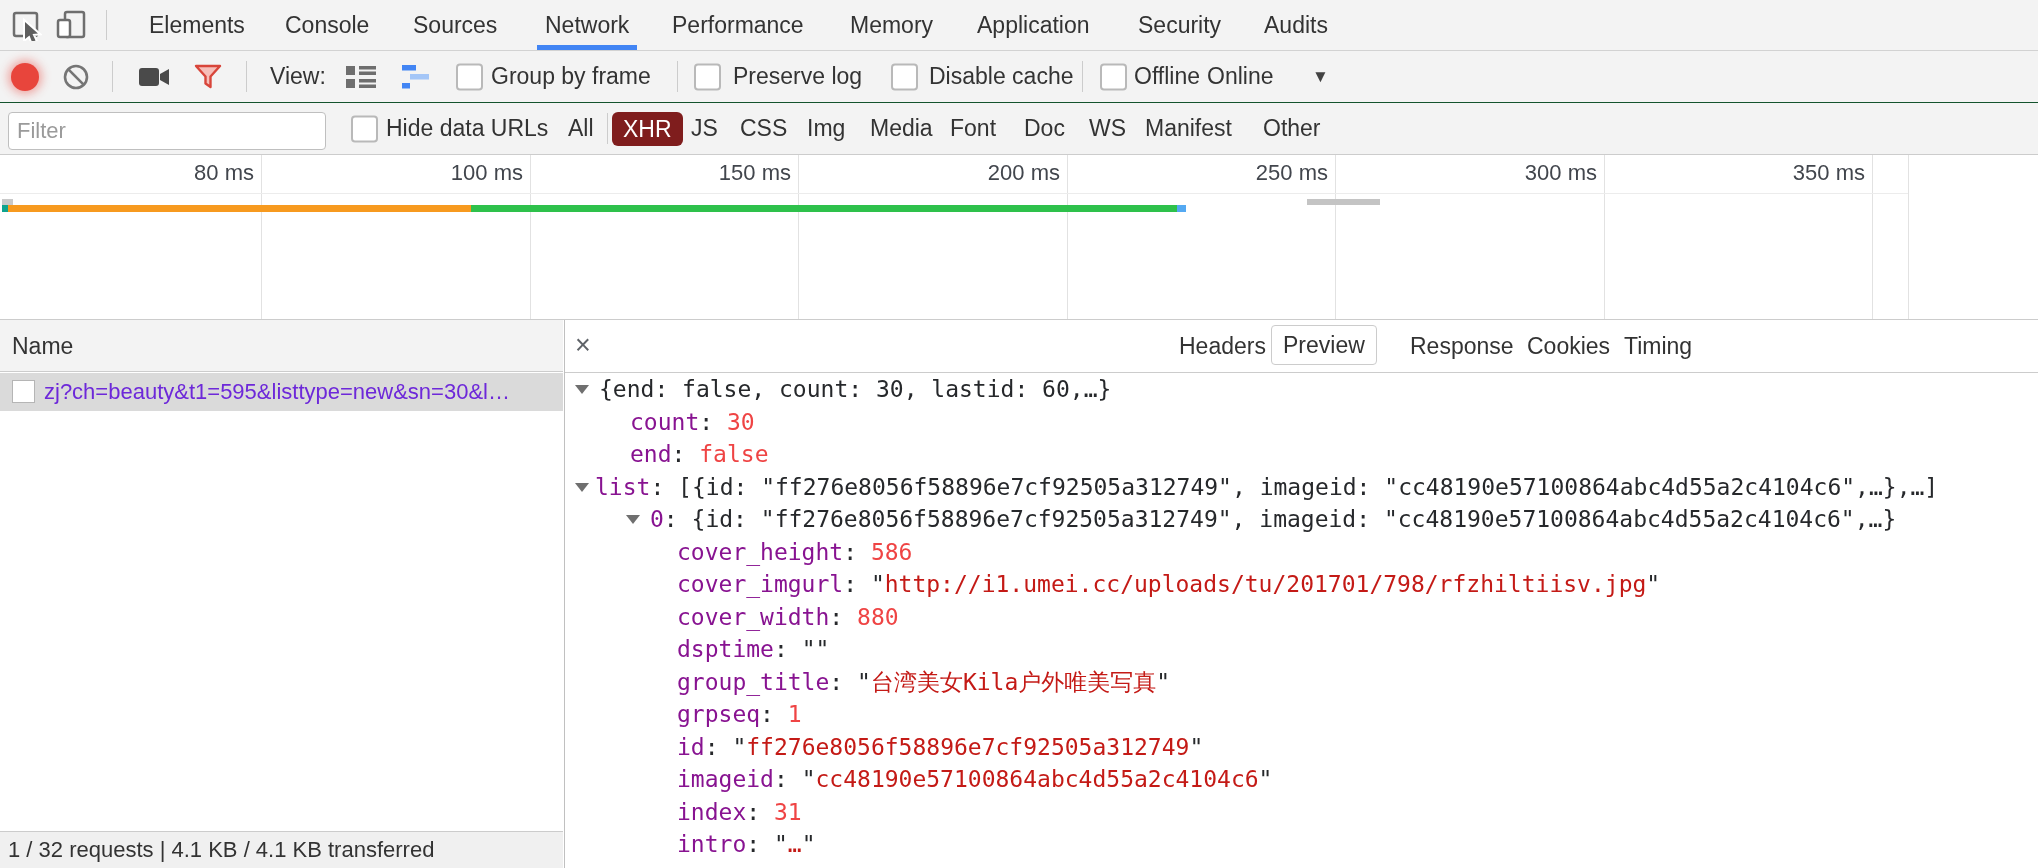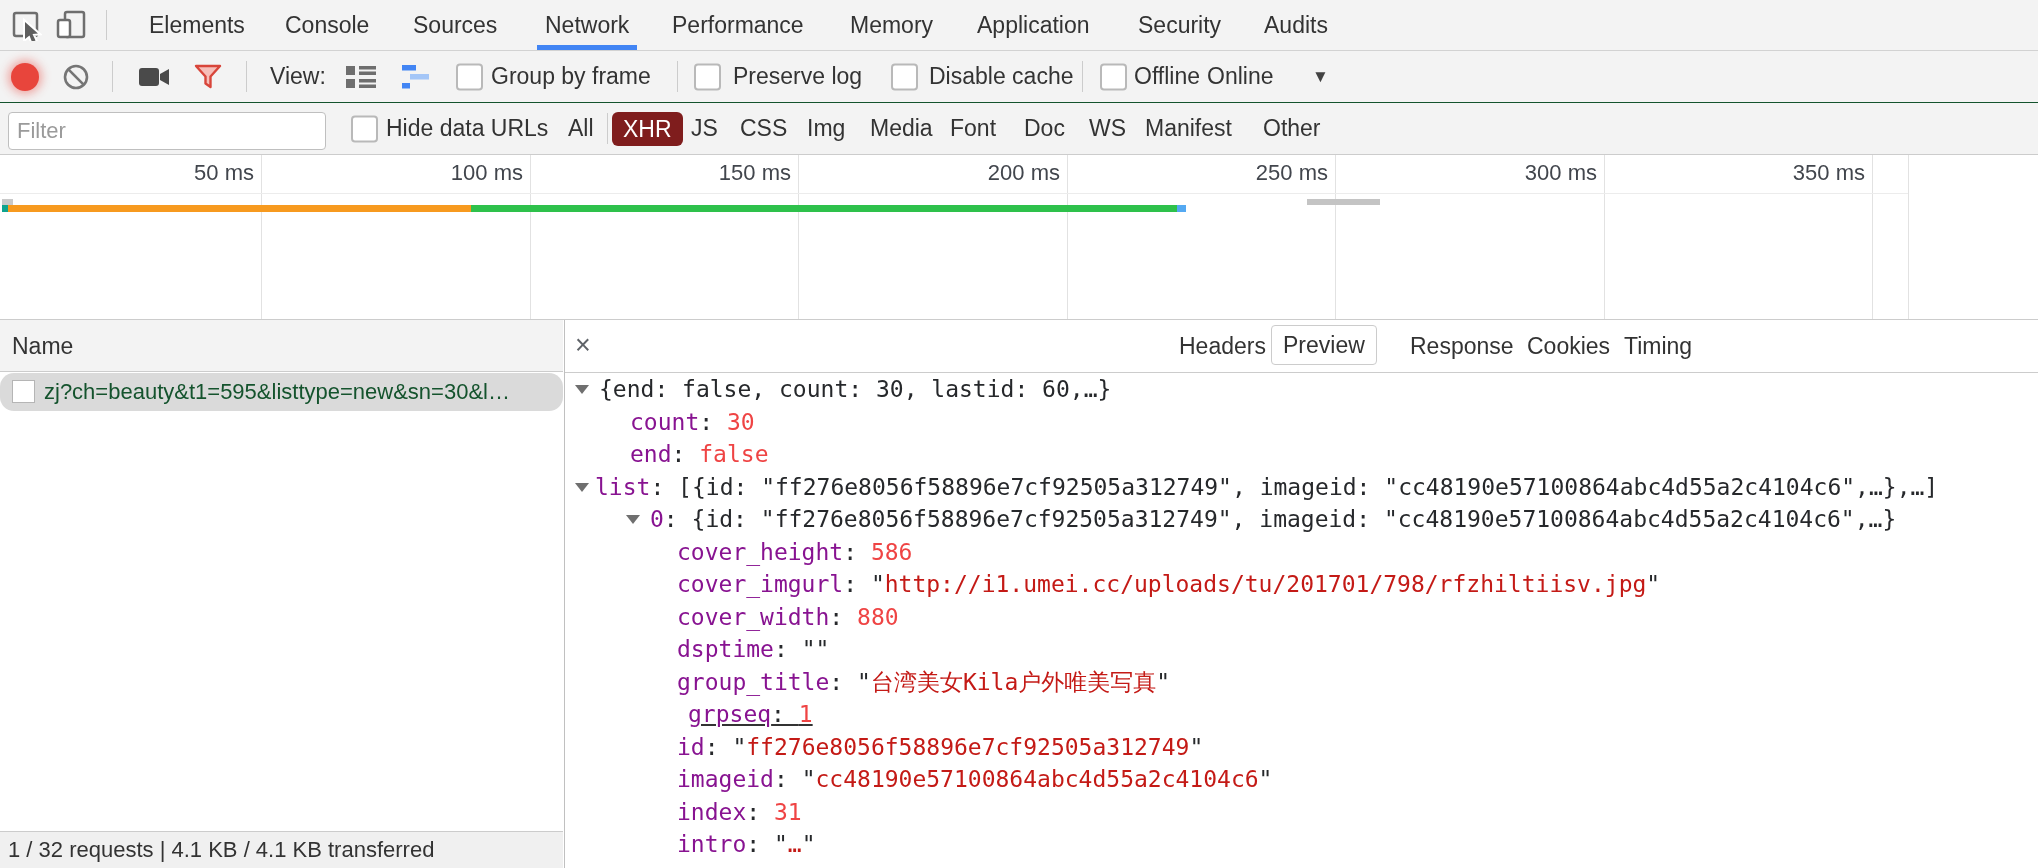--- a/index.html
+++ b/index.html
@@ -25,21 +25,21 @@
   .ftype.active{top:9px;height:34px;line-height:34px;background:#7f1d1d;color:#fff;border-radius:6px;padding:0 11px;}
   .overview{position:absolute;top:155px;left:0;right:0;height:164px;background:#fff;border-bottom:1px solid #ccc;}
   .gridline{position:absolute;top:0;bottom:0;width:1px;background:#e2e2e2;}
   .tick-label{position:absolute;top:5px;font-size:22px;color:#42464d;transform:translateX(-100%);}
   .labels-divider{position:absolute;top:38px;left:0;width:1908px;height:1px;background:#ececec;}
   .ov-bar{position:absolute;}
   .left-pane{position:absolute;top:320px;left:0;width:563px;bottom:0;background:#fff;}
   .col-header{position:absolute;top:0;left:0;right:0;height:52px;background:#f3f3f3;border-bottom:1px solid #ccc;
     font-size:23px;line-height:52px;padding-left:12px;box-sizing:border-box;color:#333;}
   .req-row{position:absolute;top:53px;left:0;right:0;height:38px;background:#dadada;font-size:22px;line-height:38px;
-    color:#14532d;white-space:nowrap;overflow:hidden;border-radius:14px;}
+    color:#6d28d9;white-space:nowrap;overflow:hidden;}
   .req-icon{position:absolute;left:12px;top:7px;width:21px;height:21px;background:#fff;border:1px solid #b5b5b5;}
   .req-name{position:absolute;left:44px;top:0;}
   .status-bar{position:absolute;left:0;right:0;bottom:0;height:36px;background:#f0f0f0;border-top:1px solid #ccc;
     font-size:22px;line-height:36px;padding-left:8px;color:#333;white-space:nowrap;}
   .right-pane{position:absolute;top:320px;left:564px;right:0;bottom:0;background:#fff;border-left:1px solid #c0c0c0;}
   .detail-tabbar{position:absolute;top:0;left:0;right:0;height:52px;background:#fff;border-bottom:1px solid #ccc;}
   .detail-close{position:absolute;left:10px;top:0;font-size:27px;line-height:50px;color:#5f6368;}
   .detail-tab{position:absolute;top:0;height:52px;line-height:52px;font-size:23px;color:#333;white-space:nowrap;}
   .detail-tab.active{top:5px;height:38px;line-height:38px;border:1px solid #ccc;border-radius:4px;padding:0 11px;background:#fff;}
   .preview{position:absolute;top:53px;left:0;right:0;bottom:0;overflow:hidden;
@@ -152,21 +152,21 @@
         <span class="ftype" style="left: 1024px;">Doc</span>
         <span class="ftype" style="left: 1089px;">WS</span>
         <span class="ftype" style="left: 1145px;">Manifest</span>
         <span class="ftype" style="left: 1263px;">Other</span>
       </div>
   </div>
 
   <div class="overview">
     <div id="ov-grid">
         <div class="gridline" style="left: 261px;"></div>
-        <span class="tick-label" style="left: 254px;">50 ms</span>
+        <span class="tick-label" style="left: 254px;">80 ms</span>
         <div class="gridline" style="left: 530px;"></div>
         <span class="tick-label" style="left: 523px;">100 ms</span>
         <div class="gridline" style="left: 798px;"></div>
         <span class="tick-label" style="left: 791px;">150 ms</span>
         <div class="gridline" style="left: 1067px;"></div>
         <span class="tick-label" style="left: 1060px;">200 ms</span>
         <div class="gridline" style="left: 1335px;"></div>
         <span class="tick-label" style="left: 1328px;">250 ms</span>
         <div class="gridline" style="left: 1604px;"></div>
         <span class="tick-label" style="left: 1597px;">300 ms</span>
@@ -235,21 +235,21 @@
         <div class="pline" style="height: 32.5px;">
           <span class="ptxt" style="left: 112px; text-align: right;"><span class="seg-k">cover_width</span><span class="seg-p">: </span><span class="seg-n">880</span></span>
         </div>
         <div class="pline" style="height: 32.5px;">
           <span class="ptxt" style="left: 112px;"><span class="seg-k">dsptime</span><span class="seg-p">: </span><span class="seg-q">""</span></span>
         </div>
         <div class="pline" style="height: 32.5px;">
           <span class="ptxt" style="left: 112px;"><span class="seg-k">group_title</span><span class="seg-p">: </span><span class="seg-q">"</span><span class="seg-s">台湾美女Kila户外唯美写真</span><span class="seg-q">"</span></span>
         </div>
         <div class="pline" style="height: 32.5px;">
-          <span class="ptxt" style="left: 123px; text-decoration: underline;"><span class="seg-k">grpseq</span><span class="seg-p">: </span><span class="seg-n">1</span></span>
+          <span class="ptxt" style="left: 112px;"><span class="seg-k">grpseq</span><span class="seg-p">: </span><span class="seg-n">1</span></span>
         </div>
         <div class="pline" style="height: 32.5px;">
           <span class="ptxt" style="left: 112px;"><span class="seg-k">id</span><span class="seg-p">: </span><span class="seg-q">"</span><span class="seg-s">ff276e8056f58896e7cf92505a312749</span><span class="seg-q">"</span></span>
         </div>
         <div class="pline" style="height: 32.5px;">
           <span class="ptxt" style="left: 112px;"><span class="seg-k">imageid</span><span class="seg-p">: </span><span class="seg-q">"</span><span class="seg-s">cc48190e57100864abc4d55a2c4104c6</span><span class="seg-q">"</span></span>
         </div>
         <div class="pline" style="height: 32.5px;">
           <span class="ptxt" style="left: 112px;"><span class="seg-k">index</span><span class="seg-p">: </span><span class="seg-n">31</span></span>
         </div>

